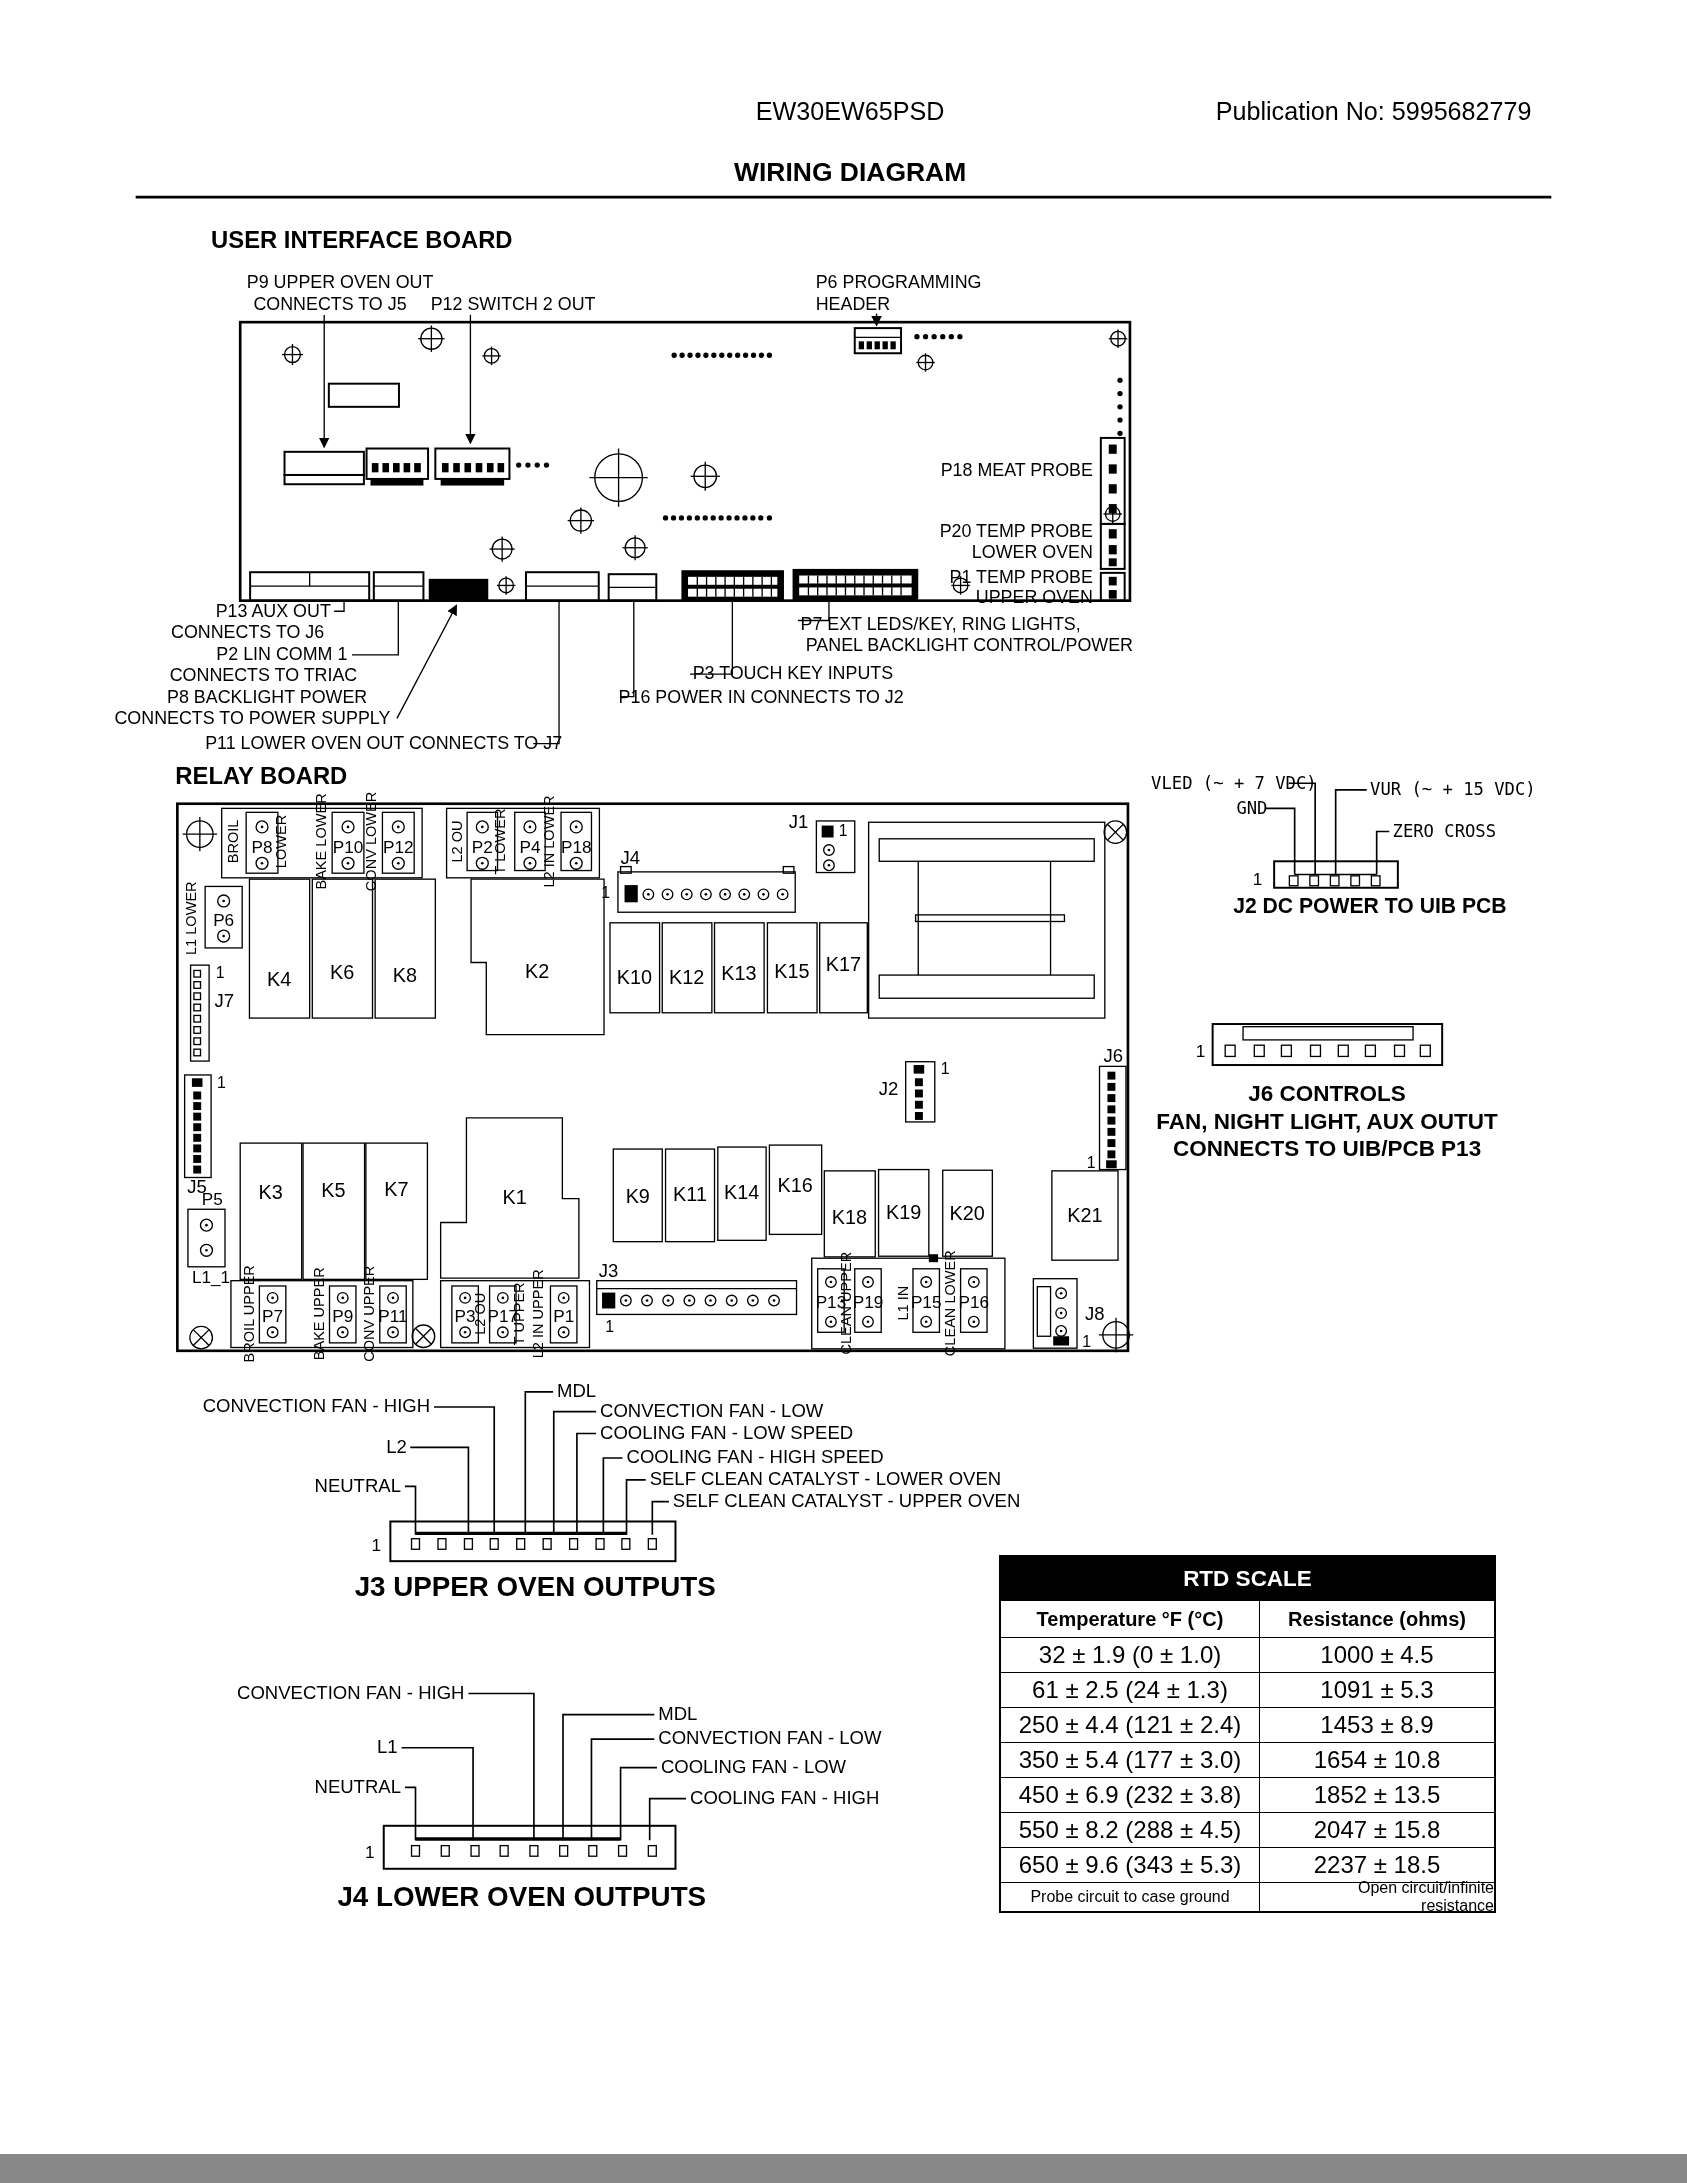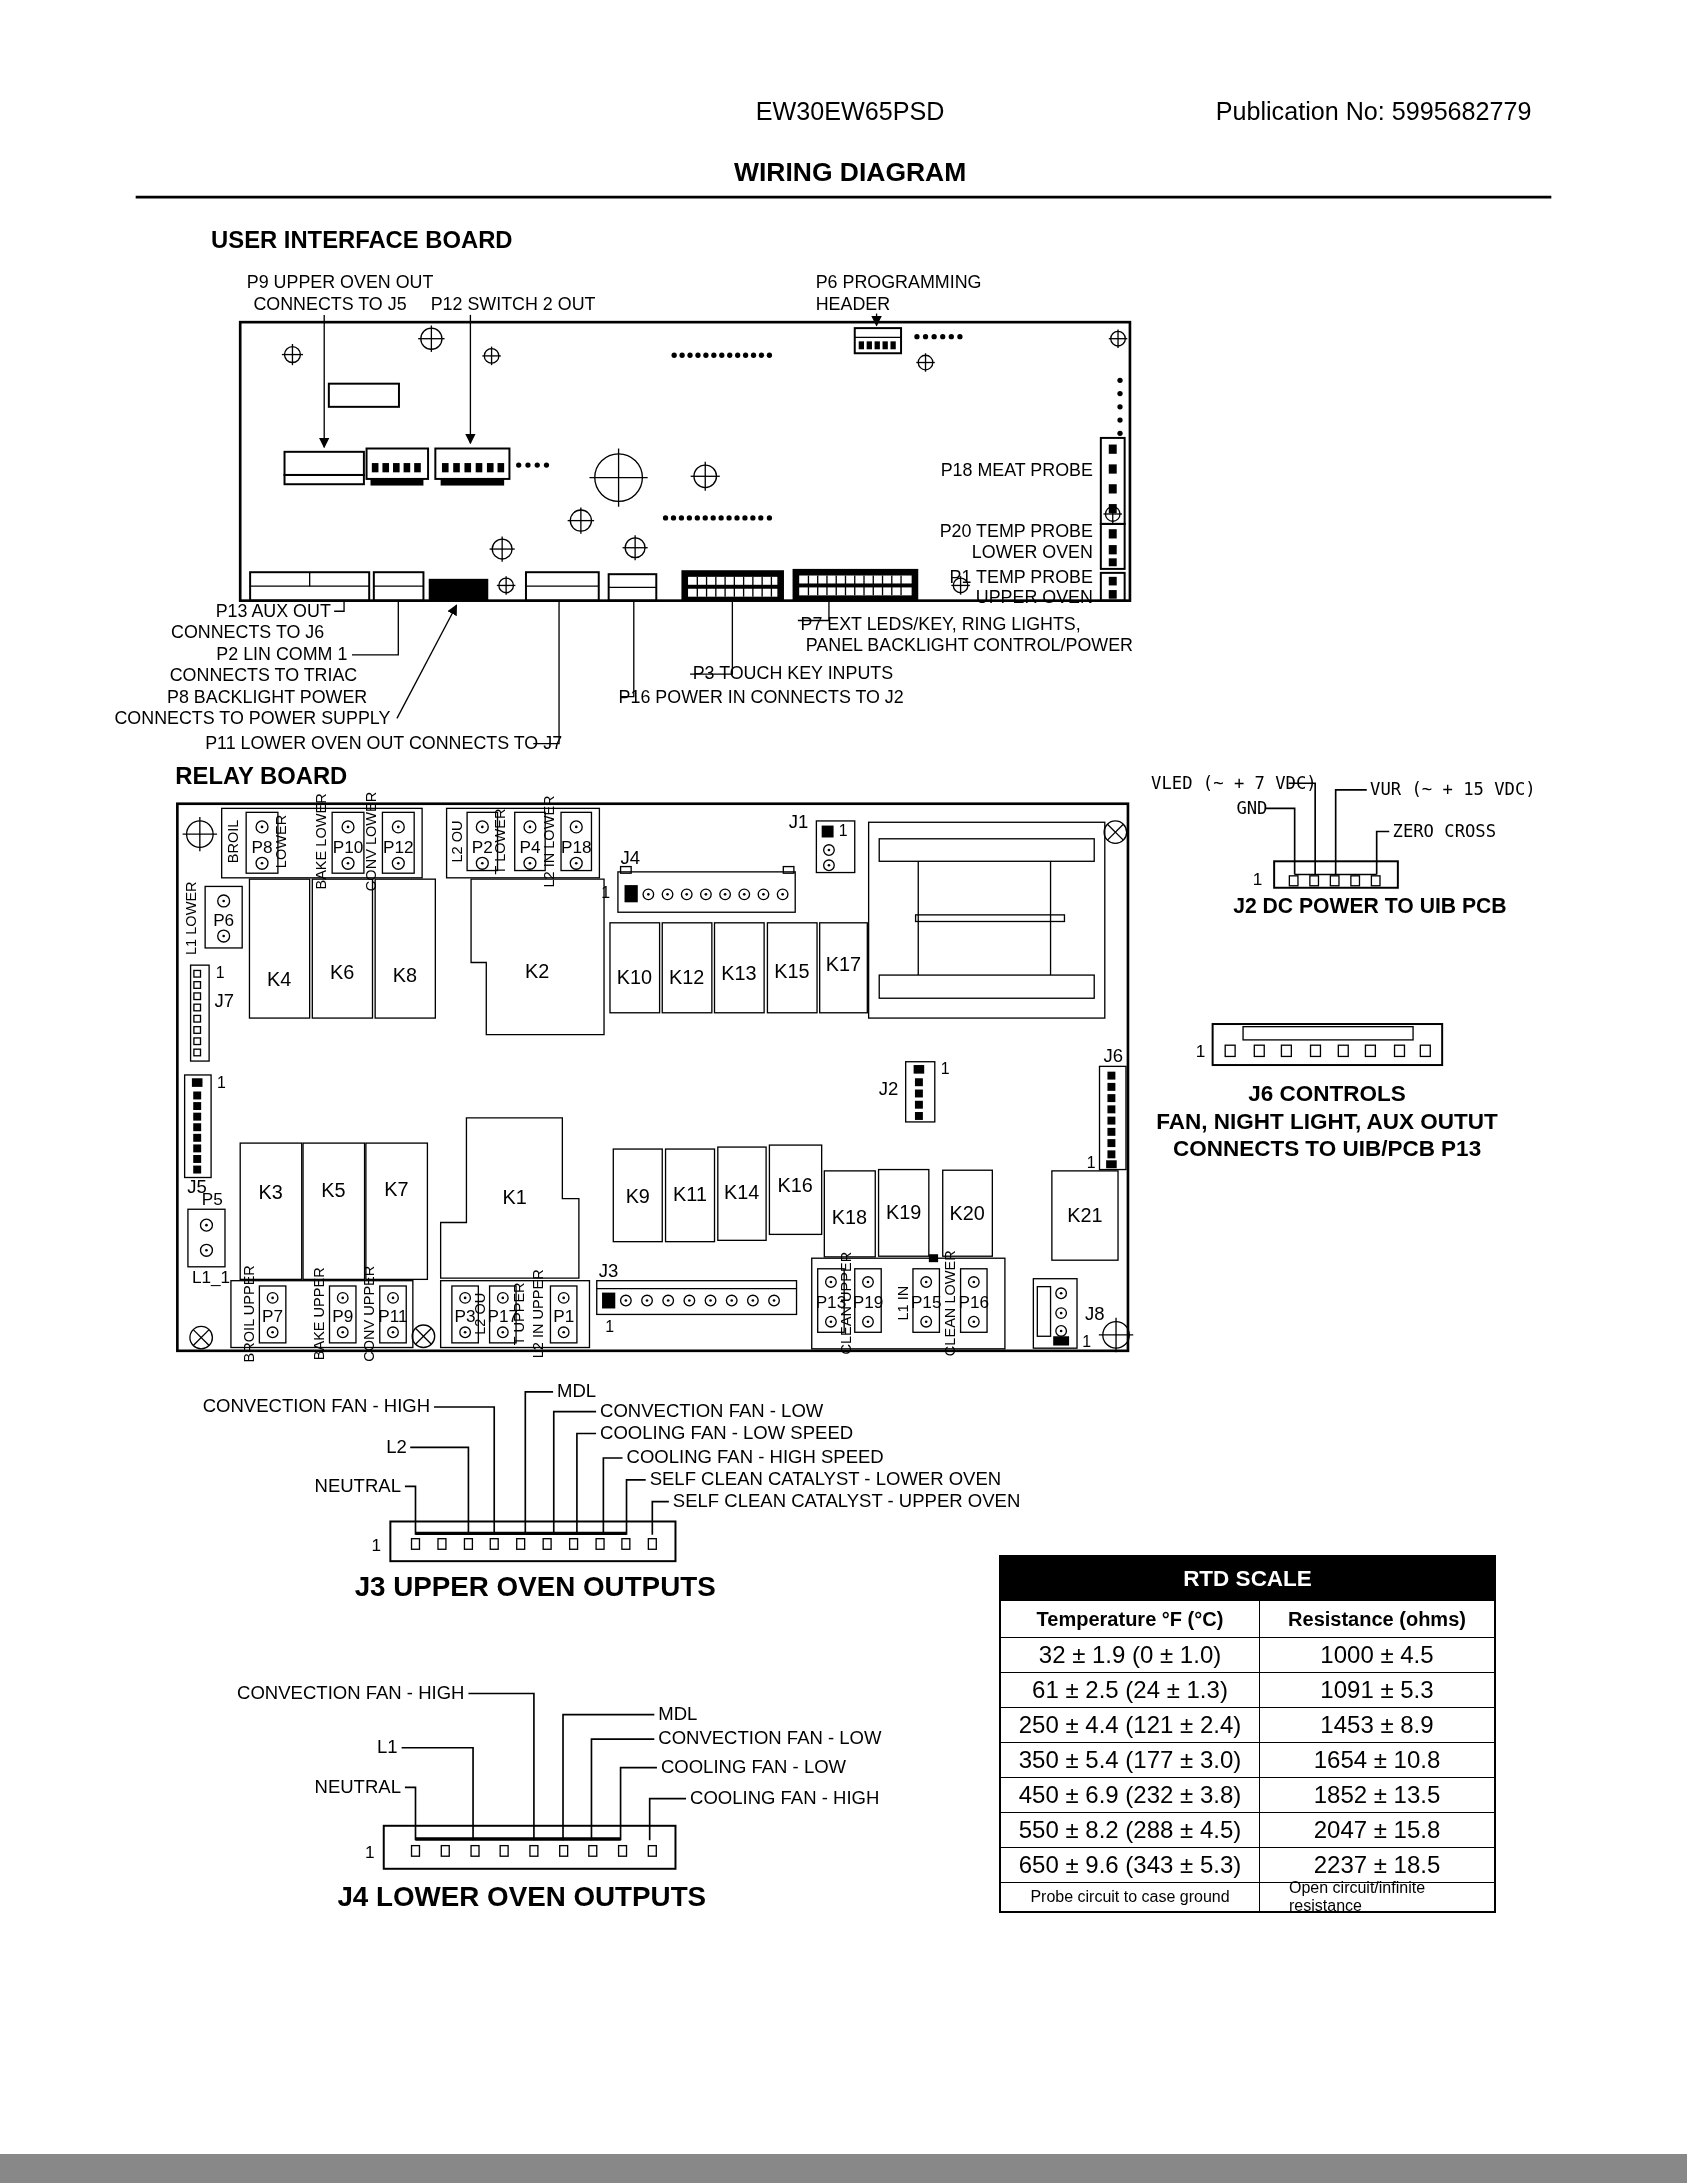--- a/index.html
+++ b/index.html
@@ -13,21 +13,21 @@
   .f38{font-size:38px;} .f40b{font-size:40px;font-weight:bold;} .f42b{font-size:42px;font-weight:bold;}
   .mono{font-family:"DejaVu Sans Mono",monospace;font-size:26px;}
   .s2{stroke:#000;stroke-width:2;fill:none;}
   .s3{stroke:#000;stroke-width:3;fill:none;}
   .s4{stroke:#000;stroke-width:4;fill:none;}
   .w2{stroke:#000;stroke-width:2.5;fill:none;}
   .w4{stroke:#000;stroke-width:5;fill:none;}
   .blk{fill:#000;stroke:none;}
   .rtd{position:absolute;left:999px;top:1540px;width:493px;border:2px solid #000;background:#fff;margin-top:15px;}
   .rtd .title{height:43px;line-height:43px;background:#000;color:#fff;text-align:center;font-size:22.5px;font-weight:bold;}
-  .rtd .row{display:flex;border-top:1.3px solid #000;}
+  .rtd .row{display:flex;border-top:1.3px solid #000;text-align:right;}
   .rtd .c1{width:258px;border-right:1.3px solid #000;display:flex;align-items:center;justify-content:center;}
   .rtd .c2{flex:1;display:flex;align-items:center;justify-content:center;}
   .rtd .head{height:36px;font-size:20px;font-weight:bold;}
   .rtd .data{height:34px;font-size:24px;}
   .rtd .foot{height:28px;font-size:16px;gap:29px;}
 </style>
 </head>
 <body>
 
 <div class="page">

